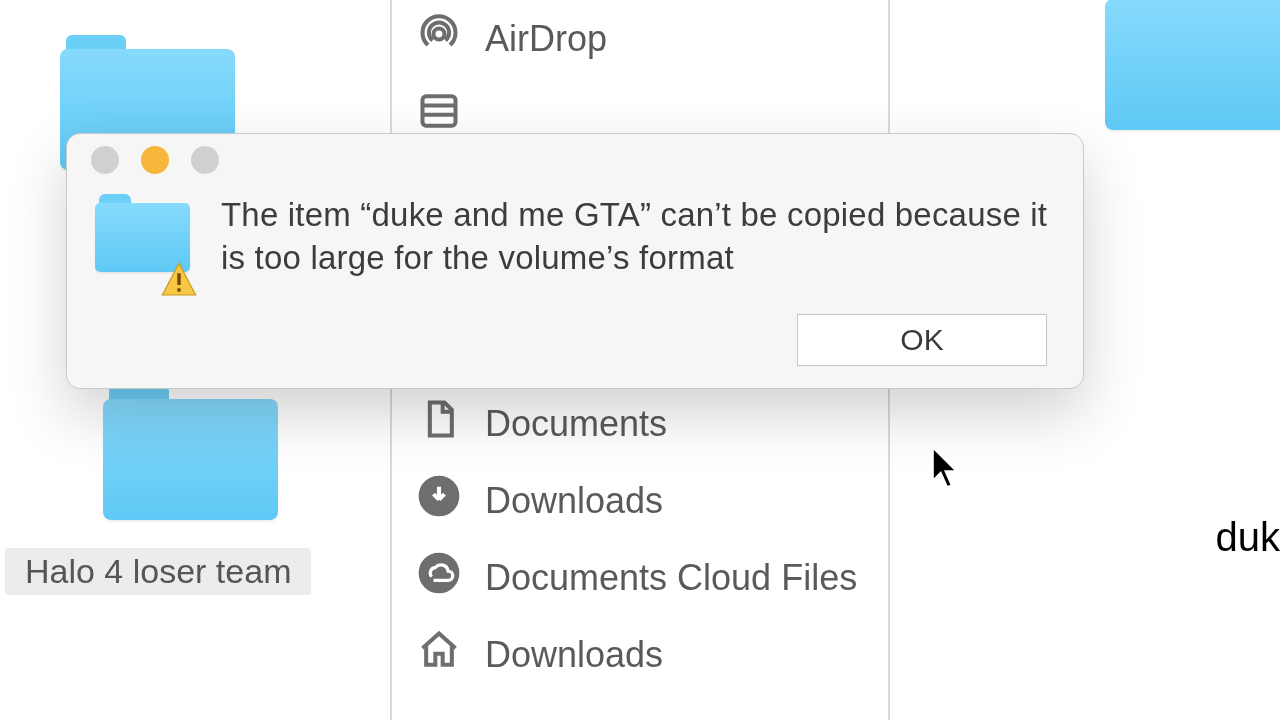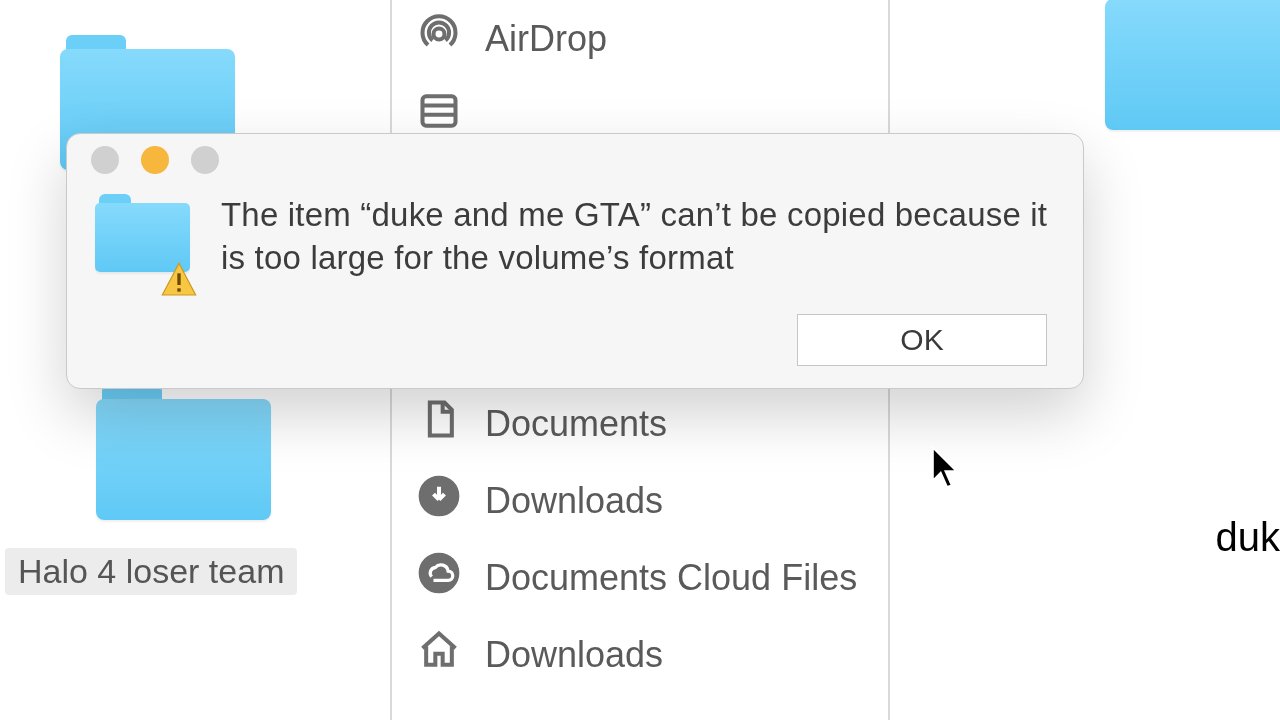--- a/index.html
+++ b/index.html
@@ -45,21 +45,21 @@
       right: 0;
       bottom: 0;
       background: linear-gradient(#86dafc 0%, #5fc9f5 100%);
       border-radius: 8px;
       box-shadow: 0 2px 2px rgba(0,0,0,0.06);
     }
     .folder-label {
       font-size: 34px;
       color: #555;
       background: #ececec;
-      padding: 4px 13px;
+      padding: 4px 20px;
       border-radius: 4px;
       margin-top: 28px;
       white-space: nowrap;
     }
 
     
     .item-left-top { left: 60px; top: 35px; }
     .item-left-top .folder-label { margin-top: 22px; }
     .item-left-bottom { left: 5px; top: 385px; }
     .item-left-bottom .folder-icon { margin-left: 65px; }

